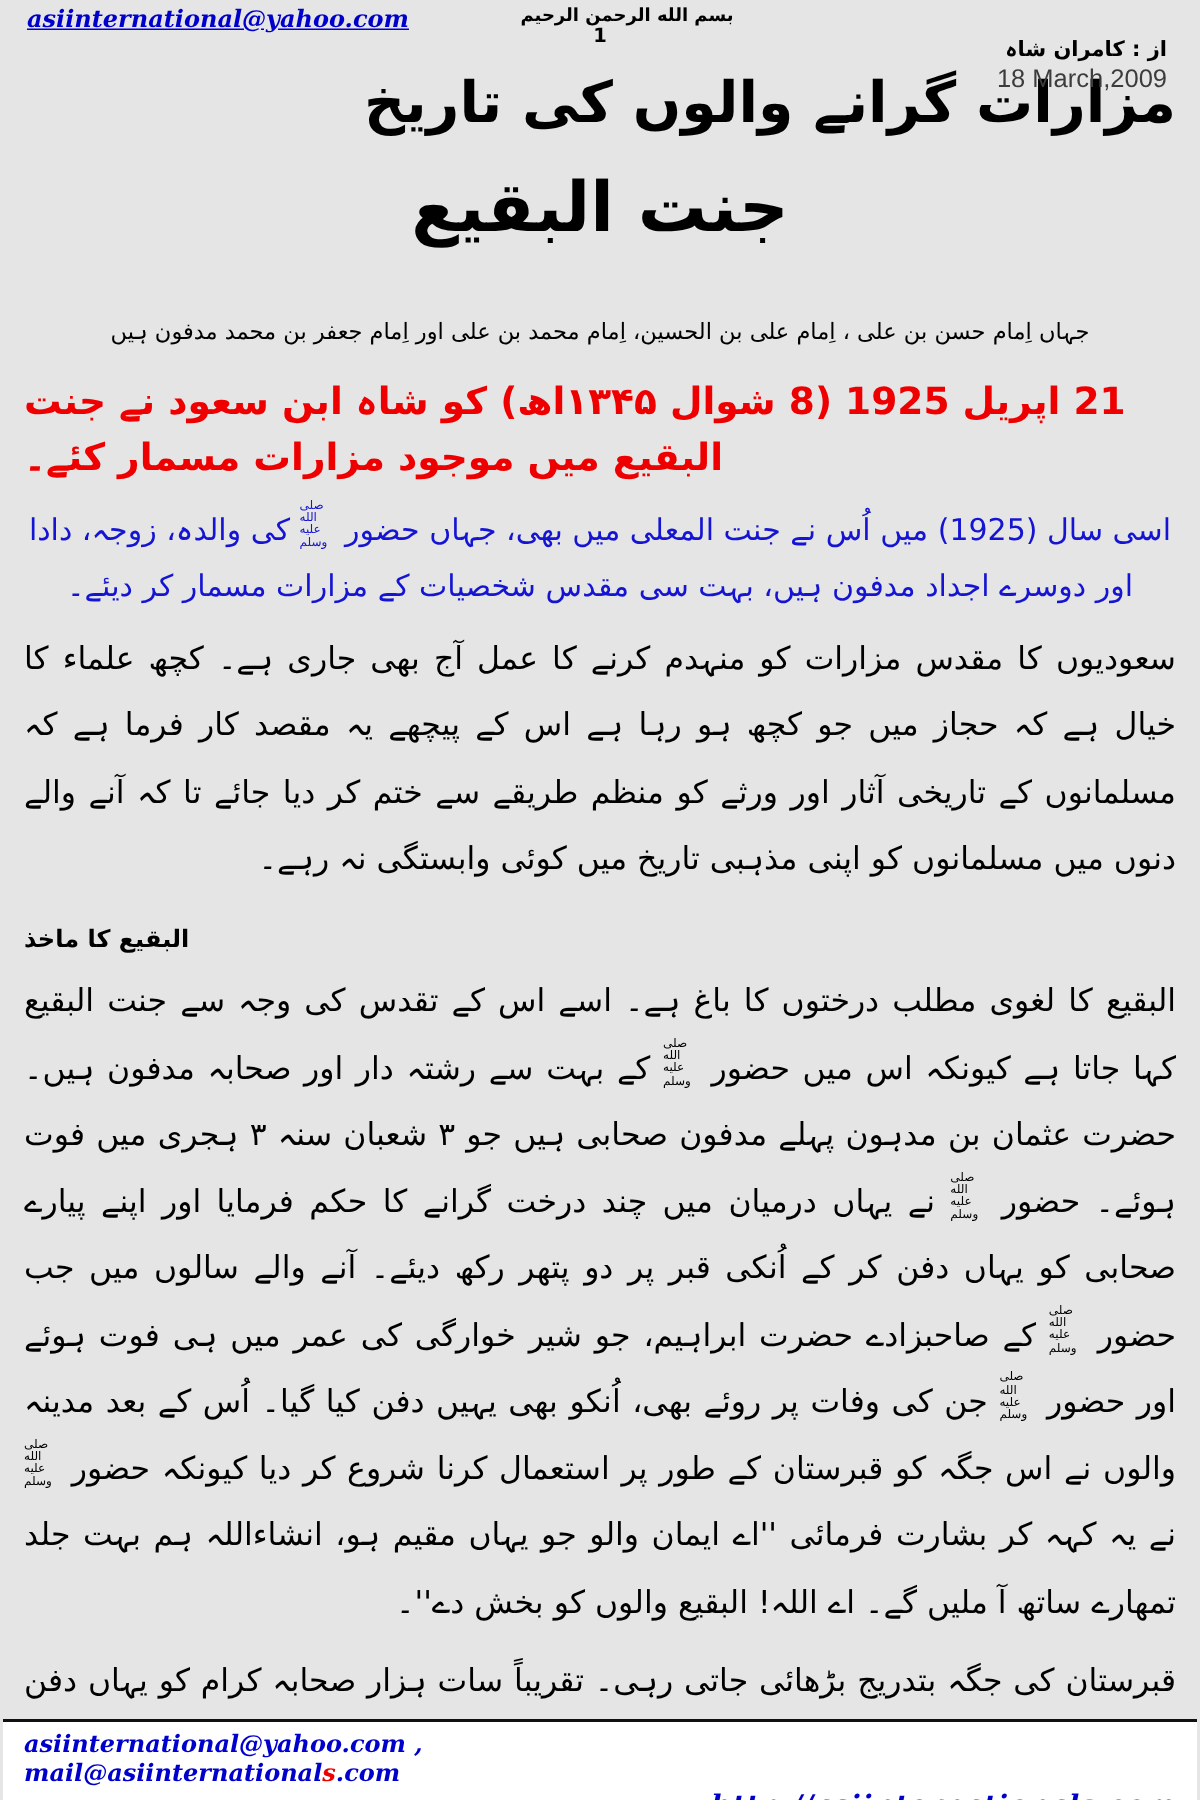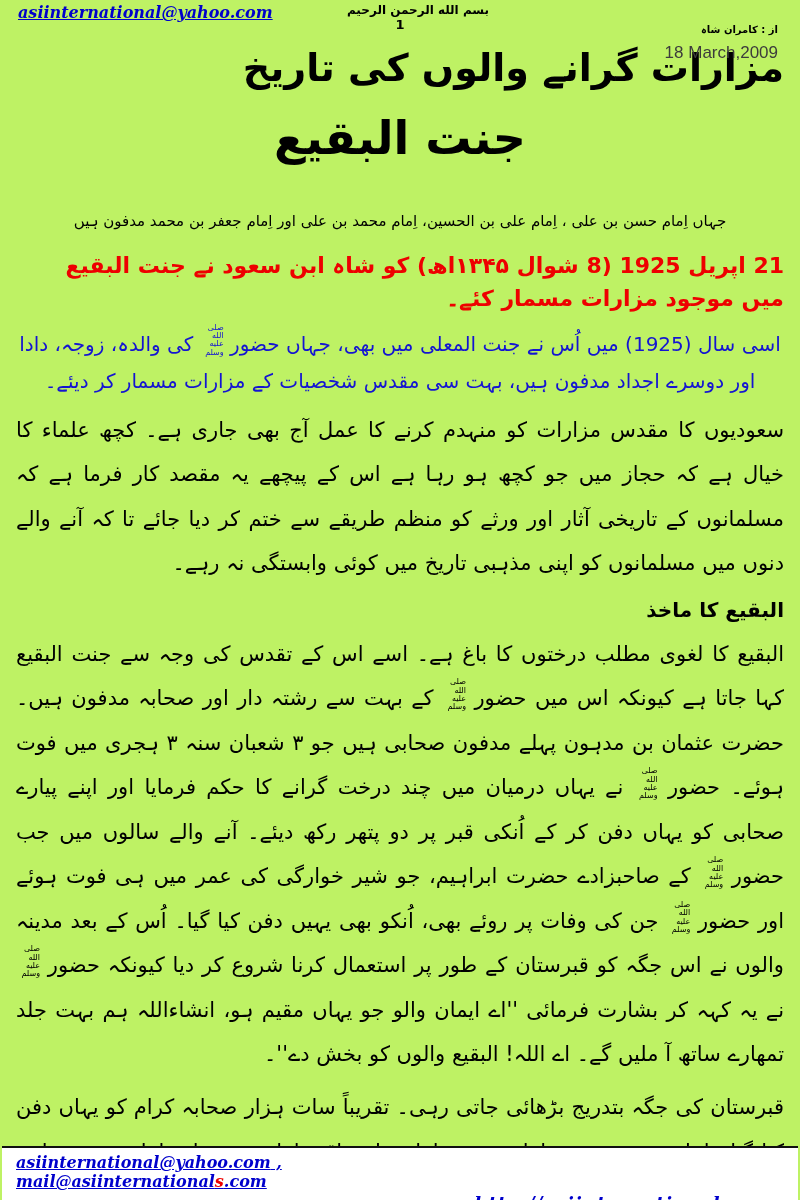--- a/index.html
+++ b/index.html
@@ -1,50 +1,50 @@
 <!DOCTYPE html>
 <html style="--red: #ee0000; --blue: #1414d2; --link_blue: #0000cc;"><head>
 <meta charset="utf-8">
 <style>
   html,body{margin:0;padding:0;background:#ffffff;}
-  .page{position:relative;width:800px;height:1200px;background:#bef264;overflow:hidden;
+  .page{position:relative;width:800px;height:1200px;background:#e5e5e5;overflow:hidden;
         font-family:"DejaVu Sans",sans-serif;color:#000;}
   
   .sender-email{position:absolute;left:18px;top:3px;font-family:"DejaVu Serif",serif;
         font-style:italic;font-weight:bold;font-size:16px;color:var(--link_blue,#0000cc);
         text-decoration:underline;cursor:pointer;}
   .bismillah{position:absolute;left:0;right:0;top:3px;text-align:center;direction:rtl;
         font-size:12px;font-weight:bold;padding-left:36px;}
   .page-number{position:absolute;left:0;right:0;top:17px;text-align:center;
         font-size:13px;font-weight:bold;}
-  .byline{position:absolute;right:22px;top:24px;direction:rtl;font-size:10px;font-weight:bold;}
+  .byline{position:absolute;right:22px;top:24px;direction:rtl;font-size:14px;font-weight:bold;}
   .date-line{position:absolute;right:22px;top:43px;font-family:"Liberation Sans",sans-serif;
         font-size:17px;color:#3c3c3c;}
   
   .content{padding:0 16px;}
   .urdu{direction:rtl;unicode-bidi:embed;}
   .main-title{margin:38px 0 0;text-align:right;font-size:38px;font-weight:bold;line-height:1.6;}
   .article-heading{margin:4px 0 0;text-align:center;font-size:46px;font-weight:bold;line-height:1.55;}
   .intro{margin:36px 0 0;text-align:center;font-size:15px;line-height:1.5;}
-  .red-line{margin:16px 0 0;text-align:right;font-size:22px;font-weight:bold;
+  .red-line{margin:16px 0 0;text-align:left;font-size:25px;font-weight:bold;
         color:var(--red,#ee0000);line-height:1.5;}
   .blue-note{margin:9px 0 0;text-align:center;font-size:20px;line-height:1.85;
         color:var(--blue,#1414d2);}
   .body-para{margin:8px 0 0;font-size:21px;line-height:2.12;text-align:justify;text-justify:inter-word;}
-  .section-heading{margin:10px 0 0;text-align:right;font-size:20px;font-weight:bold;line-height:1.4;}
+  .section-heading{margin:20px 0 0;text-align:left;font-size:16px;font-weight:bold;line-height:1.4;}
   .lead-word{font-weight:normal;letter-spacing:2px;}
-  .saw{display:inline-block;width:24px;font-size:8px;line-height:1.05;text-align:right;
+  .saw{display:inline-block;width:24px;font-size:8px;line-height:1.05;text-align:left;
         vertical-align:-4px;font-weight:normal;}
   
   .page-footer{position:absolute;left:2px;right:2px;top:1146px;border-top:2px solid #101010;
         padding:5px 14px 0;display:flex;justify-content:space-between;align-items:flex-start;
         background:#fff;}
   .script{font-family:"DejaVu Serif",serif;font-style:italic;font-weight:bold;
         color:var(--link_blue,#0000cc);cursor:pointer;}
-  .footer-left{font-size:16px;text-decoration:underline;}
+  .footer-left{font-size:16px;}
   .footer-right{font-size:18px;letter-spacing:1px;margin-top:40px;}
   .red-s{color:var(--red,#ee0000);}
 </style>
 </head>
 <body>
 
 <div class="page">
 
   <a class="sender-email">asiinternational@yahoo.com</a>
   <div class="bismillah">بسم الله الرحمن الرحيم</div>

